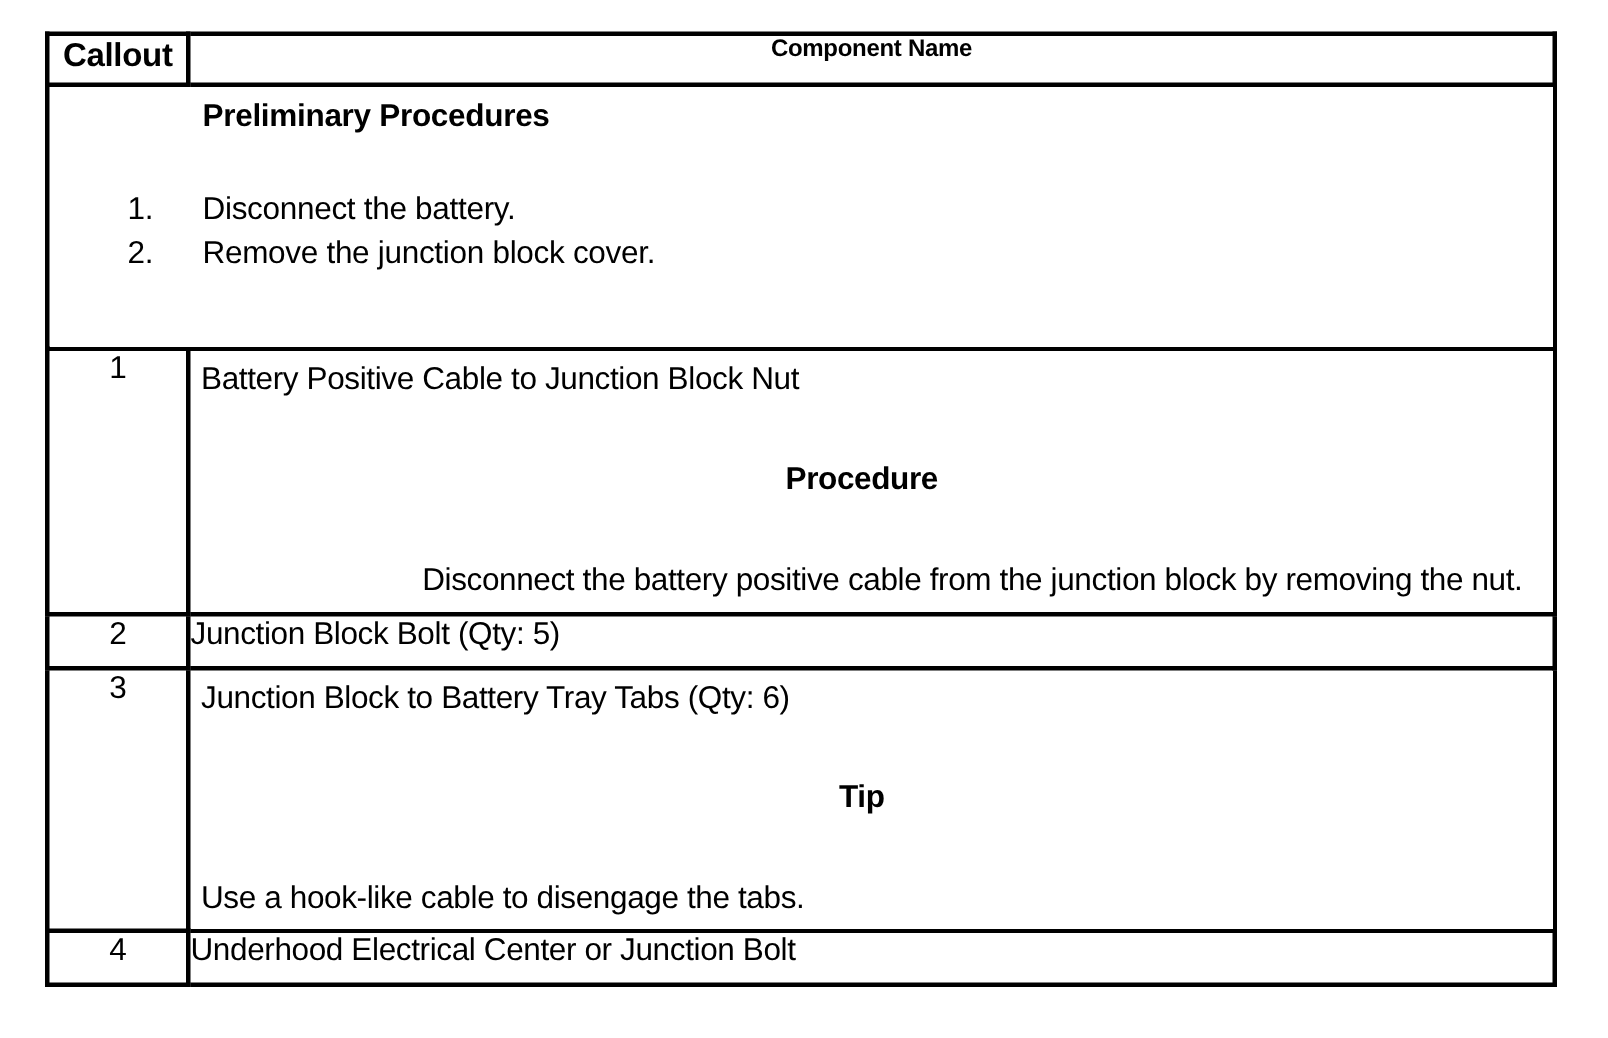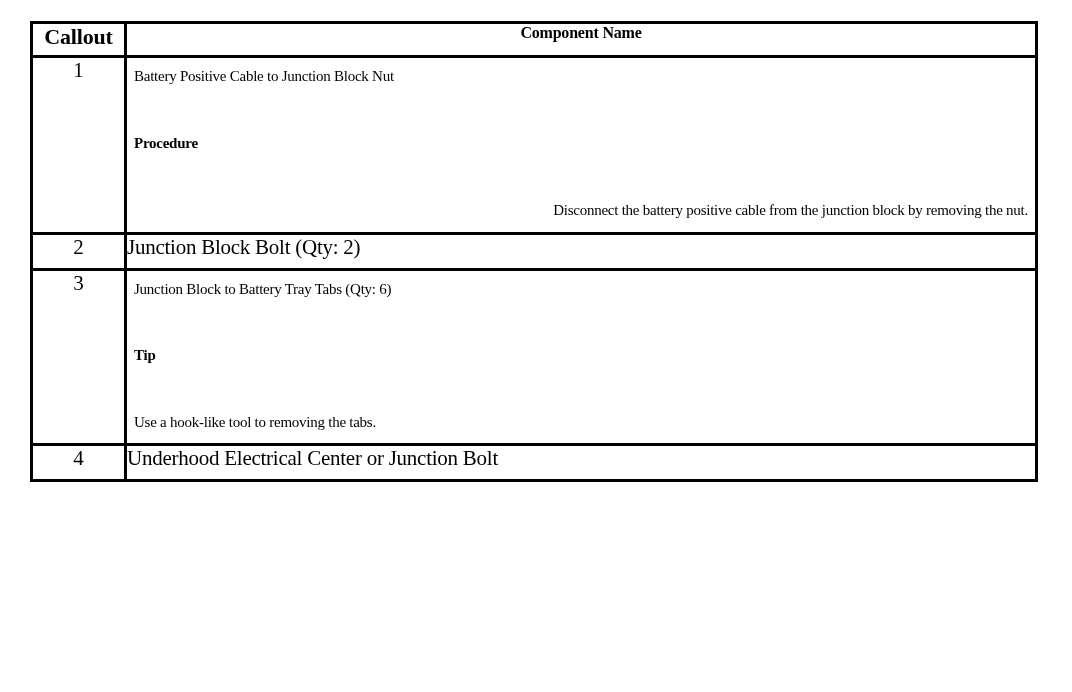--- a/index.html
+++ b/index.html
@@ -26,21 +26,20 @@
 
   
   .callout-table {
     position: absolute;
     left: 30px;
     top: 21px;
     width: 1005px;
     border-collapse: collapse;
     table-layout: fixed;
     background: #ffffff;
-    font-family: Liberation Serif, serif;
   }
 
   .callout-table td,
   .callout-table th {
     border: 3px solid #000000;
     padding: 0;
     vertical-align: top;
     background: #ffffff;
   }
 
@@ -113,27 +112,27 @@
 
   
   .body-cell {
     padding: 0;
     position: relative;
     vertical-align: top;
   }
   .cell-line {
     position: absolute;
     left: 7px;
-    right: 7px;
-    font-size: 15px;
+    right: 20px;
+    font-size: 21px;
     letter-spacing: -0.25px;
     white-space: nowrap;
     line-height: 25px;
   }
-  .cell-line.bold { font-weight: bold; }
+  .cell-line.bold { font-weight: bold; text-align: center; }
 
   
   .r1 .line-a { top: 6px; }
   .r1 .line-b { top: 73px; }
   .r1 .line-c { top: 140px; text-align: right; }
 
   
   .simple-cell {
     height: 33px;
     vertical-align: middle;
@@ -158,41 +157,56 @@
       <col class="col-callout">
       <col class="col-name">
     </colgroup>
     <tbody>
 
       <tr>
         <th class="hdr-callout">Callout</th>
         <th class="hdr-name">Component Name</th>
       </tr>
 
+      <tr>
+        <td class="prelim-cell" colspan="2">
+          <div class="prelim-title">Preliminary Procedures</div>
+          <div class="prelim-list">
+            <div class="prelim-item">
+              <span class="prelim-num">1.</span>
+              <span class="prelim-text">Disconnect the battery.</span>
+            </div>
+            <div class="prelim-item">
+              <span class="prelim-num">2.</span>
+              <span class="prelim-text">Remove the junction block cover.</span>
+            </div>
+          </div>
+        </td>
+      </tr>
 
       <tr>
         <td class="num-cell">1</td>
         <td class="body-cell r1" style="height:174px;">
           <div class="cell-line line-a">Battery Positive Cable to Junction Block Nut</div>
           <div class="cell-line line-b bold">Procedure</div>
           <div class="cell-line line-c">Disconnect the battery positive cable from the junction block by removing the nut.</div>
         </td>
       </tr>
 
       <tr>
         <td class="num-cell">2</td>
-        <td class="simple-cell">Junction Block Bolt (Qty: 2)</td>
+        <td class="simple-cell">Junction Block Bolt (Qty: 5)</td>
       </tr>
 
       <tr>
         <td class="num-cell">3</td>
         <td class="body-cell r3" style="height:172px;">
           <div class="cell-line line-a">Junction Block to Battery Tray Tabs (Qty: 6)</div>
           <div class="cell-line line-b bold">Tip</div>
-          <div class="cell-line line-c">Use a hook-like tool to removing the tabs.</div>
+          <div class="cell-line line-c">Use a hook-like cable to disengage the tabs.</div>
         </td>
       </tr>
 
       <tr>
         <td class="num-cell">4</td>
         <td class="simple-cell">Underhood Electrical Center or Junction Bolt</td>
       </tr>
 
     </tbody>
   </table>

